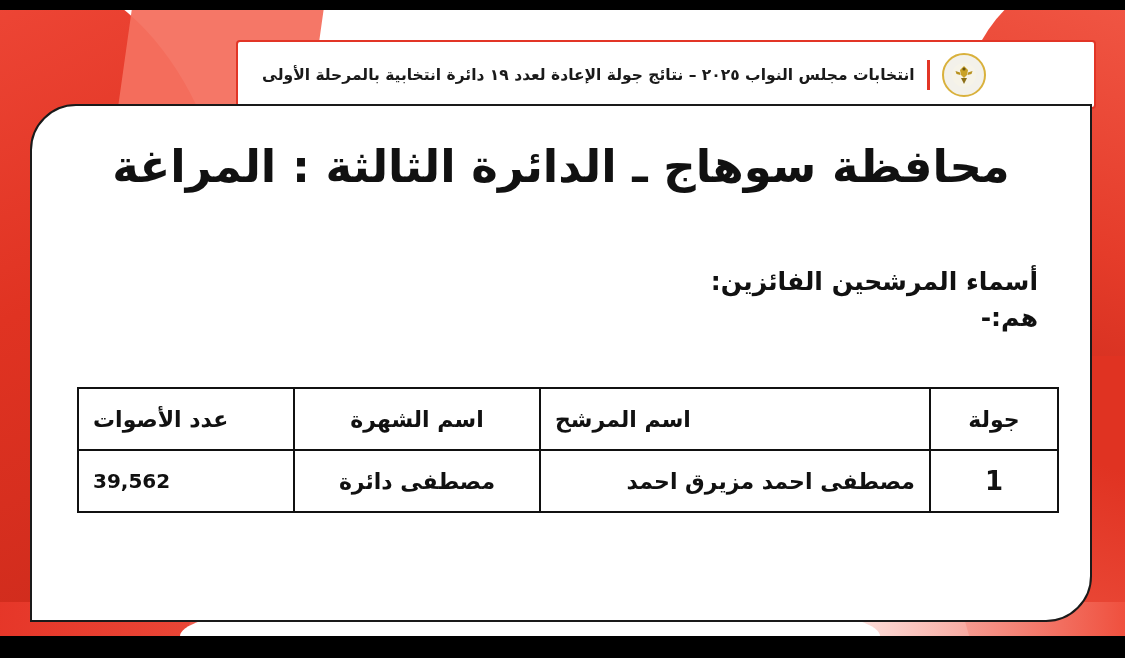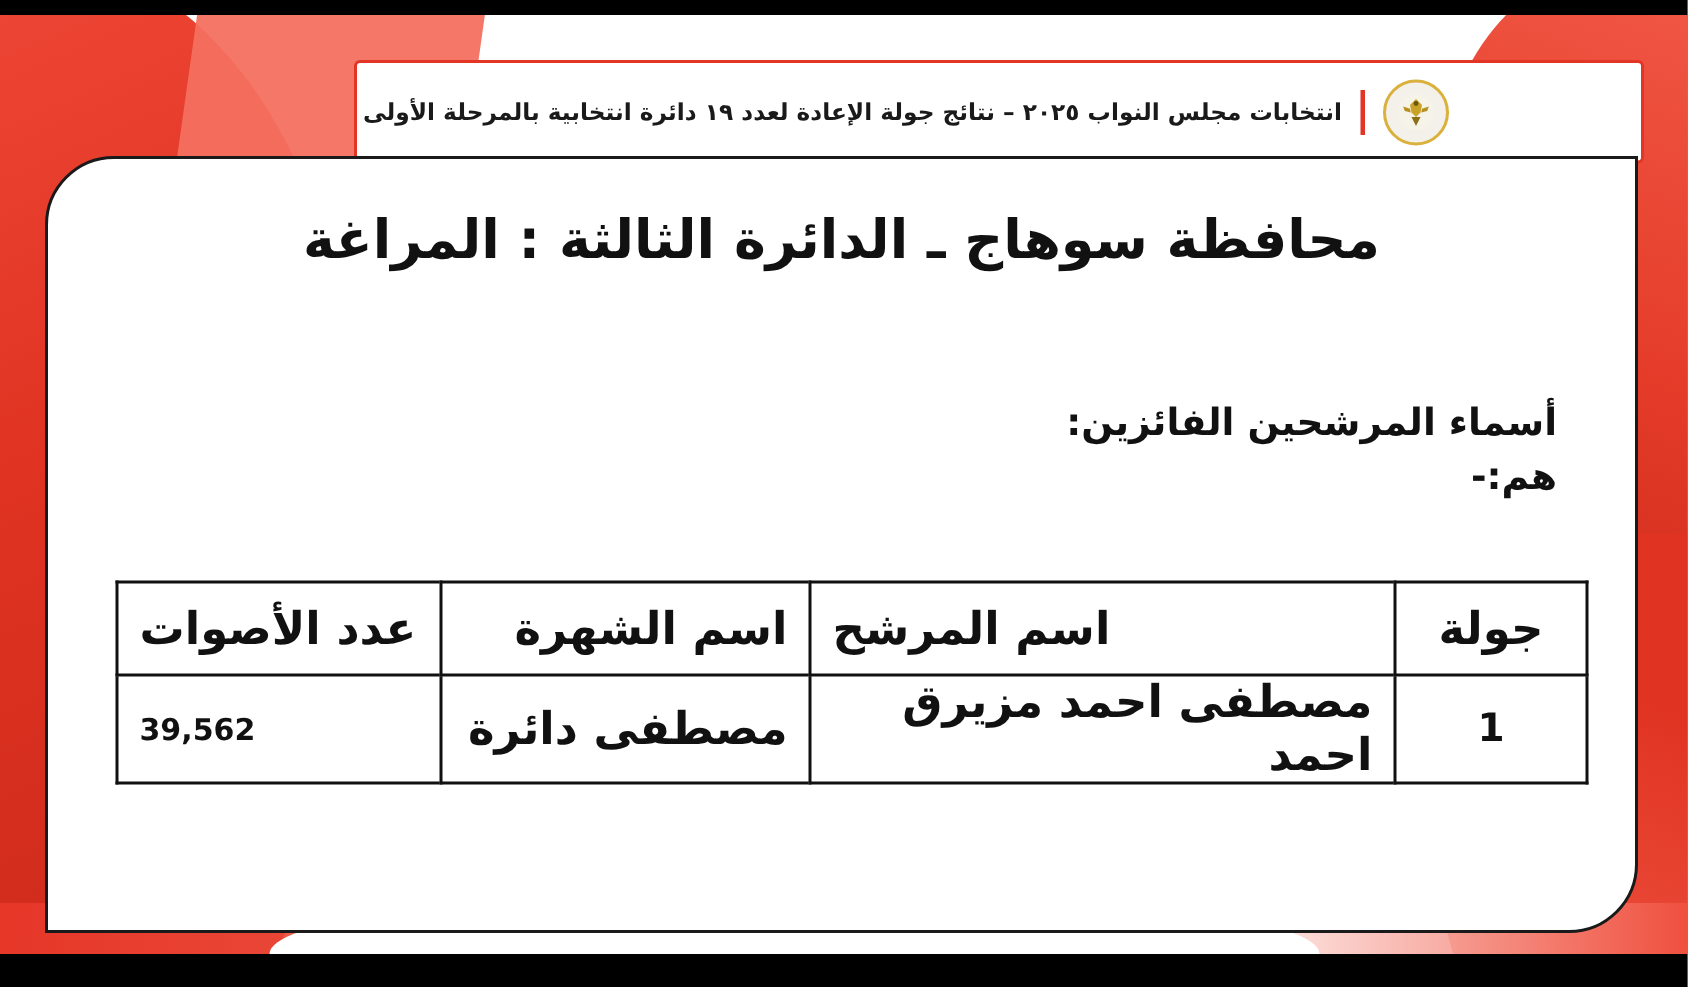--- a/index.html
+++ b/index.html
@@ -110,21 +110,21 @@
     top: 40px;
     width: 860px;
     height: 69px;
     background: #ffffff;
     border: 2px solid #e23526;
     border-radius: 4px;
     display: flex;
     flex-direction: row;
     align-items: center;
     justify-content: flex-end;
-    padding: 0 10px 0 4px;
+    padding: 0 10px 0 24px;
     box-sizing: border-box;
     z-index: 20;
   }
   .header-emblem {
     width: 40px;
     height: 40px;
     border-radius: 50%;
     background: #f3f1ea;
     border: 2px solid #d9b13c;
     display: flex;
@@ -165,21 +165,21 @@
     overflow: hidden;
   }
 
   .card-title {
     position: absolute;
     top: 34px;
     right: 62px;
     left: 62px;
     text-align: center;
     font-family: "DejaVu Sans", "Liberation Sans", sans-serif;
-    font-size: 36px;
+    font-size: 45px;
     font-weight: bold;
     color: #111;
     letter-spacing: 0px;
   }
 
   .winners-label {
     position: absolute;
     top: 158px;
     right: 52px;
     text-align: right;
@@ -201,30 +201,30 @@
     width: 980px;
     border-collapse: collapse;
     table-layout: fixed;
     direction: rtl;
   }
   .results-table th,
   .results-table td {
     border: 2px solid #111;
     height: 62px;
     font-family: "DejaVu Sans", "Liberation Sans", sans-serif;
-    font-size: 30px;
+    font-size: 22px;
     font-weight: bold;
     color: #111;
     padding: 0 14px;
     box-sizing: border-box;
     background: #fff;
   }
   .col-seq    { width: 128px; text-align: center; }
   .col-name   { width: 390px; text-align: right; }
-  .col-fame   { width: 246px; text-align: right; }
+  .col-fame   { width: 246px; text-align: center; }
   .col-votes  { width: 216px; text-align: left; }
 
   .results-table thead th.col-name { text-align: left; }
   .results-table tbody td.col-votes { font-size: 20px; }
   .results-table tbody td.col-seq { font-size: 26px; }
 </style>
 </head>
 <body>
 
 <div class="screen">

